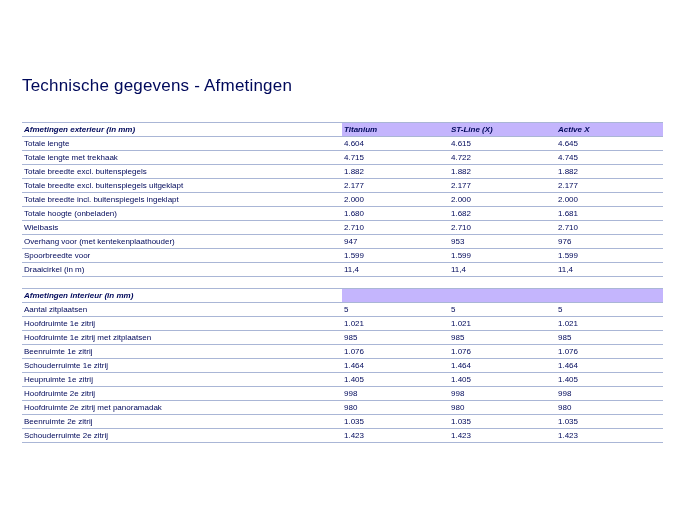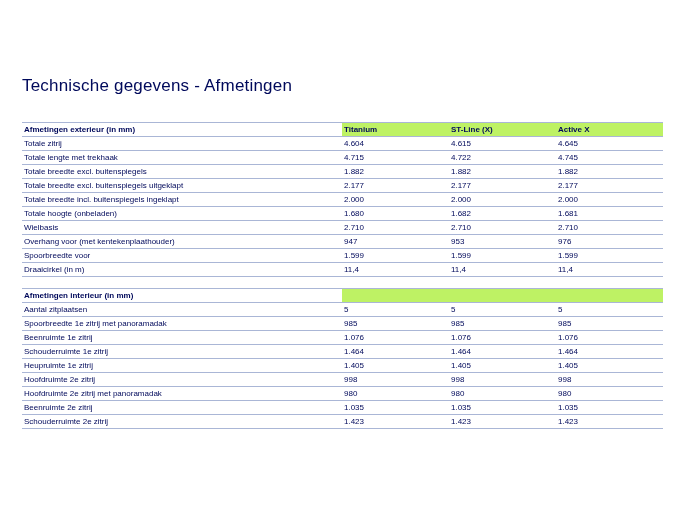--- a/index.html
+++ b/index.html
@@ -41,24 +41,24 @@
   }
   td, th {
     text-align: left;
     vertical-align: middle;
     padding: 2px 4px 2px 2px;
     line-height: 9px;
     font-weight: 400;
     overflow: hidden;
     white-space: nowrap;
   }
-  th { font-weight: 700; }
+  th { font-weight: 700; font-style: italic; }
   .col-label { width: 320px; }
   .col-value { width: 107px; }
-  th.col-value { background: #bef264; }
+  th.col-value { background: #c4b5fd; }
   tr.spacer { border-bottom: none; }
   tr.spacer td { height: 12px; padding: 0; }
 </style>
 </head>
 <body>
 
 <div class="page">
   <h1 class="page-title">Technische gegevens - Afmetingen</h1>
   <table class="spec-table">
     <colgroup>
@@ -68,21 +68,21 @@
       <col class="col-value">
     </colgroup>
     <tbody id="table-body">
         <tr class="section-header">
           <th class="col-label">Afmetingen exterieur (in mm)</th>
           <th class="col-value">Titanium</th>
           <th class="col-value">ST-Line (X)</th>
           <th class="col-value">Active X</th>
         </tr>
         <tr>
-          <td class="col-label">Totale zitrij</td>
+          <td class="col-label">Totale lengte</td>
           <td class="col-value">4.604</td>
           <td class="col-value">4.615</td>
           <td class="col-value">4.645</td>
         </tr>
         <tr>
           <td class="col-label">Totale lengte met trekhaak</td>
           <td class="col-value">4.715</td>
           <td class="col-value">4.722</td>
           <td class="col-value">4.745</td>
         </tr>
@@ -143,21 +143,27 @@
           <th class="col-value"></th>
           <th class="col-value"></th>
         </tr>
         <tr>
           <td class="col-label">Aantal zitplaatsen</td>
           <td class="col-value">5</td>
           <td class="col-value">5</td>
           <td class="col-value">5</td>
         </tr>
         <tr>
-          <td class="col-label">Spoorbreedte 1e zitrij met panoramadak</td>
+          <td class="col-label">Hoofdruimte 1e zitrij</td>
+          <td class="col-value">1.021</td>
+          <td class="col-value">1.021</td>
+          <td class="col-value">1.021</td>
+        </tr>
+        <tr>
+          <td class="col-label">Hoofdruimte 1e zitrij met zitplaatsen</td>
           <td class="col-value">985</td>
           <td class="col-value">985</td>
           <td class="col-value">985</td>
         </tr>
         <tr>
           <td class="col-label">Beenruimte 1e zitrij</td>
           <td class="col-value">1.076</td>
           <td class="col-value">1.076</td>
           <td class="col-value">1.076</td>
         </tr>

